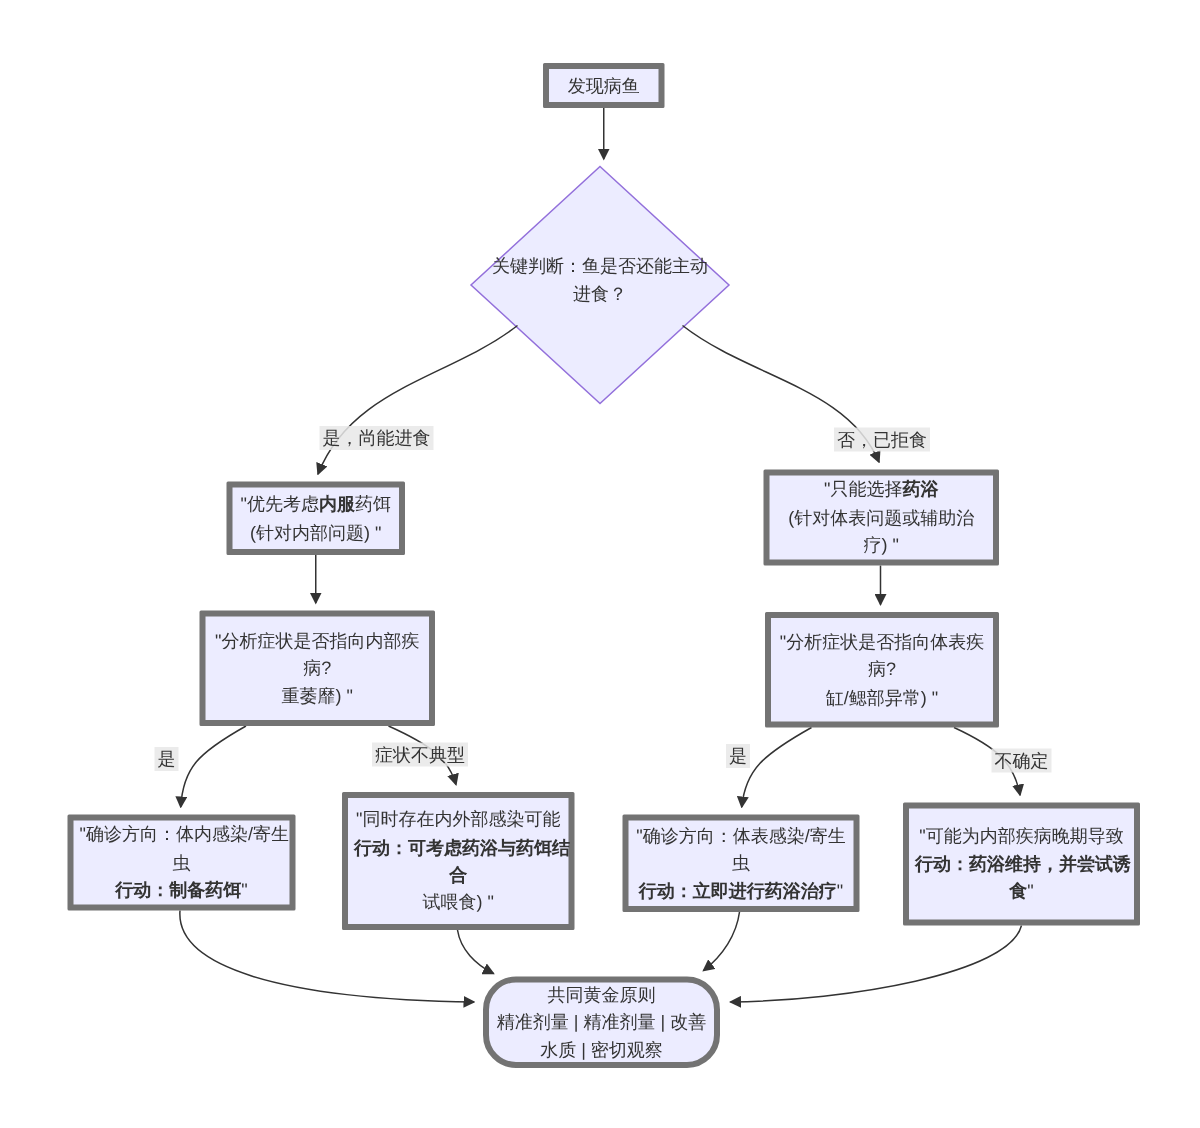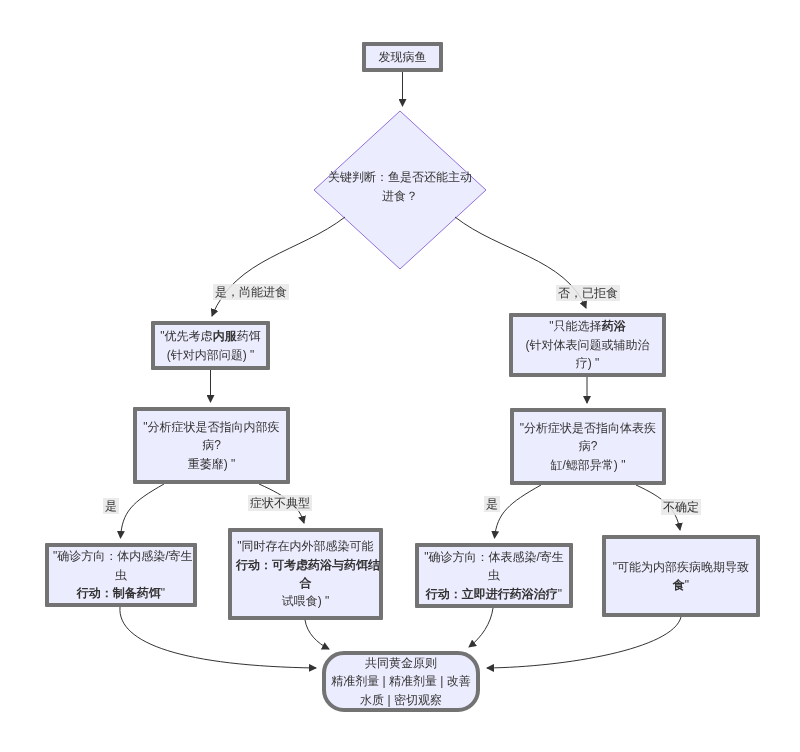--- a/index.html
+++ b/index.html
@@ -105,20 +105,21 @@
     </div>
 
   <div class="node" style="left:415px;top:543px;width:158px;height:65px;">
       <div><span>"确诊方向：体表感染/寄生</span></div>
       <div><span>虫</span></div>
       <div><span class="b">行动：立即进行药浴治疗</span><span>"</span></div>
     </div>
 
   <div class="node" style="left:602px;top:535px;width:158px;height:82px;">
       <div><span>"可能为内部疾病晚期导致</span></div>
+      <div><span class="b">行动：药浴维持，并尝试诱</span></div>
       <div><span class="b">食</span><span>"</span></div>
     </div>
 
   <div class="node" style="left:322px;top:651px;width:158px;height:61px;border-radius:22px;">
       <div><span>共同黄金原则</span></div>
       <div><span>精准剂量 | 精准剂量 | 改善</span></div>
       <div><span>水质 | 密切观察</span></div>
     </div>
 
   <span class="edge-label" style="left:235px;top:292px;margin-left:16px;">是，尚能进食</span>

